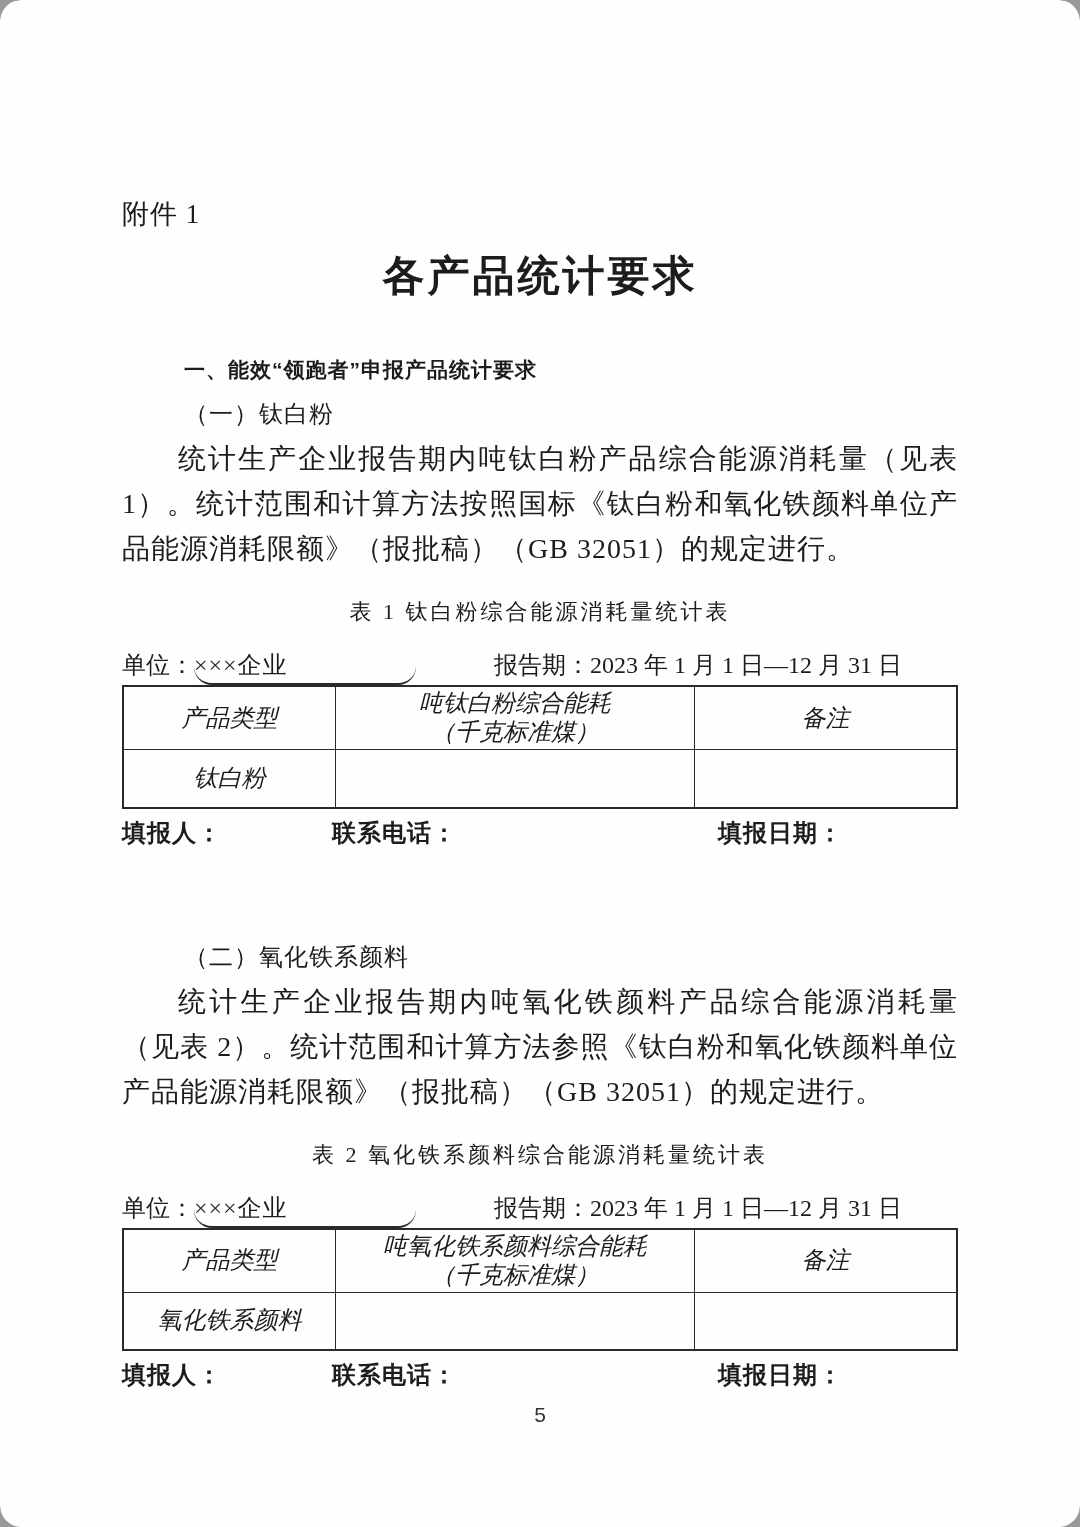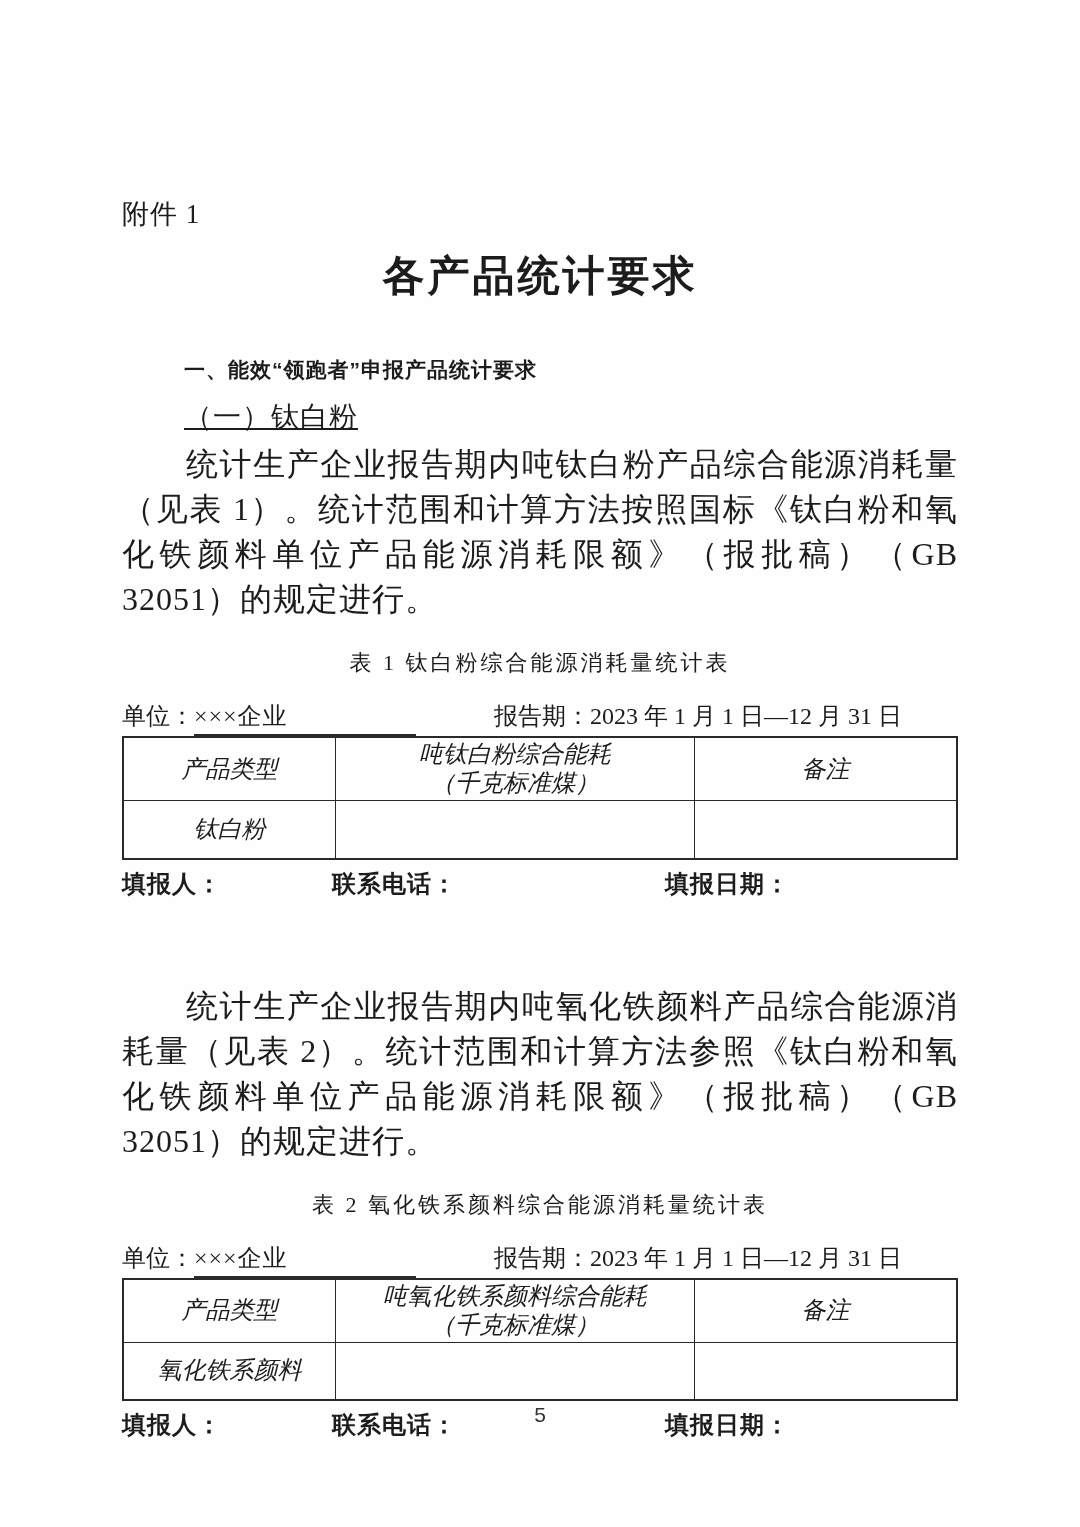--- a/index.html
+++ b/index.html
@@ -1,15 +1,15 @@
 <!DOCTYPE html>
 <html><head>
 <meta charset="utf-8">
 <style>
-  * { margin: 0; padding: 0; box-sizing: border-box; }
+  * { margin: 0; padding: 0; box-sizing: border-box; border-radius: 21px; }
   html, body { background: #9a9a9a; }
   body { font-family: "Liberation Serif", "DejaVu Serif", serif; }
   .page {
     position: relative;
     width: 1080px;
     height: 1527px;
     margin: 0 auto;
     background: #fefefe;
     color: #1c1c1c;
     overflow: hidden;
@@ -36,27 +36,26 @@
     margin-top: 52px;
     padding-left: 62px;
     font-family: "Liberation Sans", "DejaVu Sans", sans-serif;
     font-weight: bold;
     font-size: 21px;
     letter-spacing: 1px;
   }
   .sub-heading {
     margin-top: 14px;
     padding-left: 62px;
-    font-size: 28px;
-    letter-spacing: 1px;
-    text-decoration: underline;
+    font-size: 24px;
+    letter-spacing: 1px;
   }
   .body-para {
     margin-top: 6px;
-    font-size: 32px;
+    font-size: 28px;
     line-height: 45px;
     text-align: justify;
     text-indent: 2em;
     letter-spacing: 1px;
   }
   .tbl-caption {
     margin-top: 26px;
     text-align: center;
     font-size: 22px;
     letter-spacing: 3px;
@@ -100,21 +99,21 @@
   .form-footer {
     position: relative;
     margin-top: 8px;
     height: 32px;
     font-size: 24px;
     font-weight: bold;
     letter-spacing: 1px;
   }
   .ff-filler { position: absolute; left: 0; }
   .ff-phone  { position: absolute; left: 210px; }
-  .ff-date   { position: absolute; left: 543px; }
+  .ff-date   { position: absolute; left: 596px; }
   .section-gap { height: 78px; }
   .page-number {
     position: absolute;
     top: 1403px;
     left: 0;
     width: 100%;
     text-align: center;
     font-size: 21px;
     font-family: "Liberation Sans", "DejaVu Sans", sans-serif;
     color: #333;
@@ -166,20 +165,21 @@
       </table>
 
     <div class="form-footer">
       <span class="ff-filler">填报人：</span>
       <span class="ff-phone">联系电话：</span>
       <span class="ff-date">填报日期：</span>
     </div>
 
     <div class="section-gap"></div>
 
+    <div class="sub-heading">（二）氧化铁系颜料</div>
 
     <div class="body-para">统计生产企业报告期内吨氧化铁颜料产品综合能源消耗量（见表 2）。统计范围和计算方法参照《钛白粉和氧化铁颜料单位产品能源消耗限额》（报批稿）（GB 32051）的规定进行。</div>
 
     <div class="tbl-caption">表 2 氧化铁系颜料综合能源消耗量统计表</div>
 
     <div class="meta-row">
       <span class="meta-unit">
         <span>单位：</span><span class="u-val">×××企业</span>
       </span>
       <span class="meta-period">

